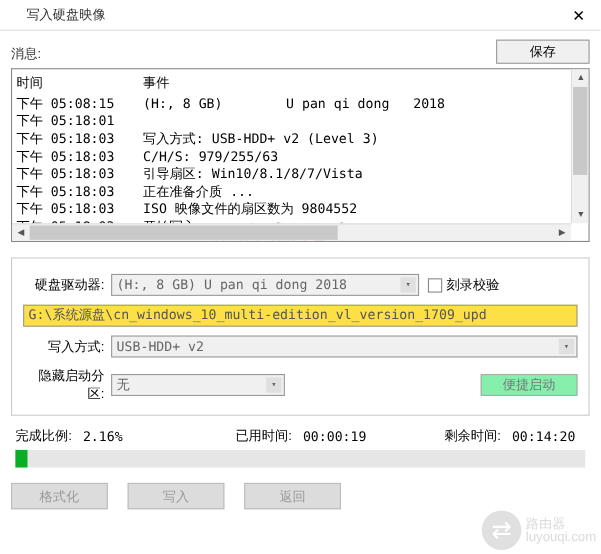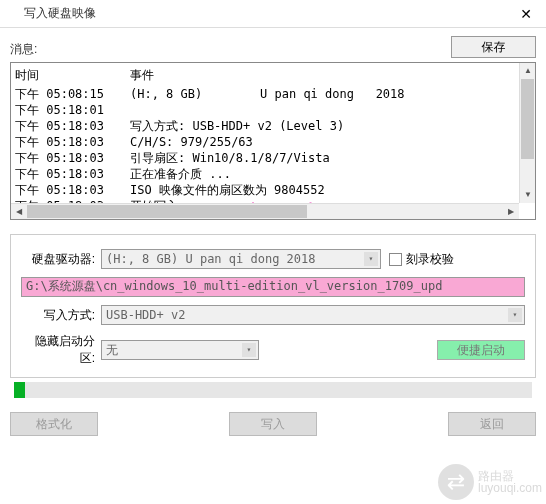--- a/index.html
+++ b/index.html
@@ -29,33 +29,33 @@
 .scroll-h .arr { position: absolute; top: 0; width: 16px; height: 16px; text-align: center; font-size: 8px; line-height: 16px; color: #555; }
 .scroll-h .arr.l { left: 0; }
 .scroll-h .arr.r { right: 0; }
 .group-box { border: 1px solid #ccc; margin-top: 14px; padding: 14px 10px 10px 10px; position: relative; }
 .form-row { display: flex; align-items: center; margin-bottom: 8px; }
 .form-label { width: 80px; text-align: right; padding-right: 6px; }
 .dd-field { flex: 1; height: 20px; border: 1px solid #999; background: #f0f0f0; display: flex; align-items: center; padding: 0 4px; color: #666; font-family: SimSun, monospace; position: relative; }
 .dd-arrow { position: absolute; right: 2px; top: 2px; width: 14px; height: 14px; background: #e0e0e0; font-size: 8px; text-align: center; line-height: 14px; color: #666; }
 .chk-row { display: flex; align-items: center; margin-left: 8px; }
 .chk { width: 13px; height: 13px; border: 1px solid #888; margin-right: 4px; }
-.text-field { flex: 1; height: 20px; border: 1px solid #999; background: #f9a8d4; padding: 0 4px; color: #555; font-family: SimSun, monospace; overflow: hidden; white-space: nowrap; }
+.text-field { flex: 1; height: 20px; border: 1px solid #999; background: #fde047; padding: 0 4px; color: #555; font-family: SimSun, monospace; overflow: hidden; white-space: nowrap; }
 .btn-portable { width: 88px; height: 20px; background: #86efac; border: 1px solid #aaa; color: #777; text-align: center; line-height: 18px; margin-left: 30px; font-size: 12px; }
 .stats-row { display: flex; margin-top: 10px; padding: 0 4px; }
 .stats-cell { display: flex; align-items: center; }
 .stats-cell.c1 { width: 200px; }
 .stats-cell.c2 { width: 190px; }
 .stats-cell.c3 { flex: 1; }
 .stats-label { }
 .stats-val { margin-left: 10px; font-family: SimSun, monospace; }
 .progress-outer { margin: 4px 4px 0 4px; height: 16px; border: 0; background: #e6e6e6; position: relative; }
 .progress-fill { position: absolute; left: 0; top: 0; bottom: 0; width: 2.16%; background: #06b025; }
 .speed-row { text-align: right; padding: 6px 6px 0 0; font-family: SimSun, monospace; }
-.btn-row { display: flex; justify-content: space-between; margin-top: 14px; }
+.btn-row { display: flex; justify-content: flex-start; gap: 18px; margin-top: 14px; }
 .action-btn { width: 88px; height: 24px; border: 1px solid #999; background: #e1e1e1; font-size: 12px; cursor: pointer; }
 .action-btn.disabled { color: #9a9a9a; background: #dcdcdc; border-color:#bbb; }
 .watermark { position: absolute; right: 4px; bottom: 4px; display: flex; align-items: center; opacity: 0.55; }
 .watermark .circ { width: 36px; height: 36px; border-radius: 50%; background: #c7c7c7; color: #fff; font-size: 22px; text-align: center; line-height: 36px; margin-right: 4px; }
 .watermark .wt { font-size: 12px; color: #bbb; line-height: 12px; }
 .dd-small { width: 160px; }
 </style>
 </head>
 <body>
 
@@ -158,20 +158,34 @@
       <div class="dd-field dd-small">
         <span>无</span>
         <div class="dd-arrow">▾</div>
       </div>
       <div style="flex:1"></div>
       <div class="btn-portable">便捷启动</div>
     </div>
 
   </div>
 
+  <div class="stats-row">
+    <div class="stats-cell c1">
+      <span class="stats-label">完成比例:</span>
+      <span class="stats-val">2.16%</span>
+    </div>
+    <div class="stats-cell c2">
+      <span class="stats-label">已用时间:</span>
+      <span class="stats-val">00:00:19</span>
+    </div>
+    <div class="stats-cell c3">
+      <span class="stats-label">剩余时间:</span>
+      <span class="stats-val">00:14:20</span>
+    </div>
+  </div>
 
   <div class="progress-outer">
     <div class="progress-fill"></div>
   </div>
 
 
   <div class="btn-row">
     <button class="action-btn disabled">格式化</button>
     <button class="action-btn disabled">写入</button>
     <button class="action-btn disabled">返回</button>

